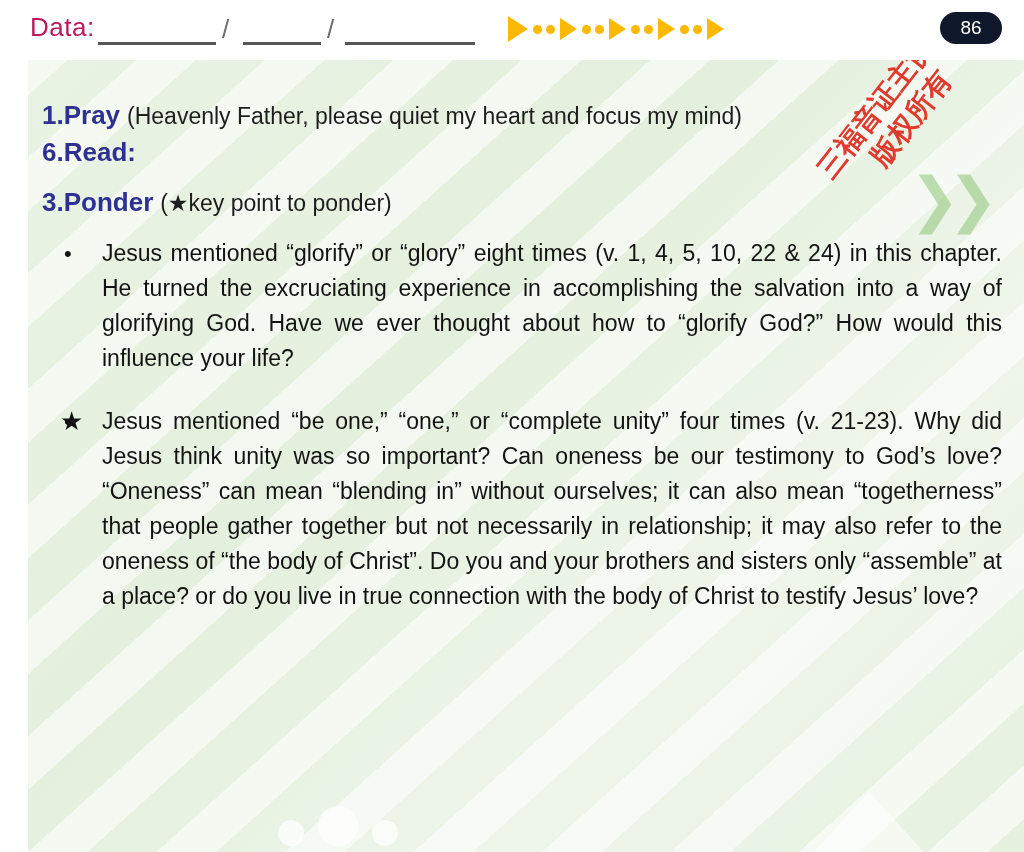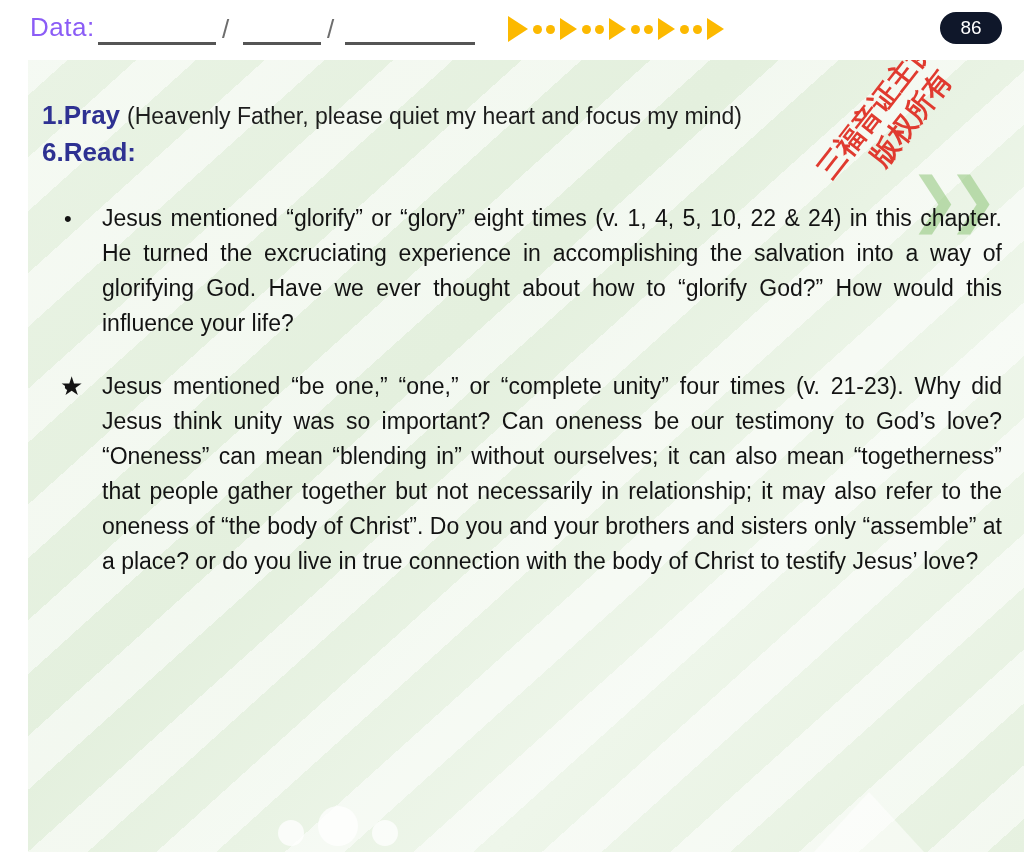--- a/index.html
+++ b/index.html
@@ -20,21 +20,21 @@
     position: absolute;
     top: 0; left: 0;
     width: 1024px;
     height: 60px;
   }
   .date-label {
     position: absolute;
     left: 30px;
     top: 12px;
     font-size: 26px;
-    color: #8b5cf6;
+    color: #be185d;
     letter-spacing: 0.5px;
   }
   .date-rule {
     position: absolute;
     border-bottom: 3px solid #555;
     height: 0;
   }
   .rule1 { left: 98px; top: 42px; width: 118px; }
   .rule2 { left: 243px; top: 42px; width: 78px; }
   .rule3 { left: 345px; top: 42px; width: 130px; }
@@ -306,20 +306,24 @@
 
     <div class="step-line line-pray">
       <span class="step-num">1.Pray</span>
       <span class="step-rest">(Heavenly Father,  please quiet my heart and focus my mind)</span>
     </div>
 
     <div class="step-line line-read">
       <span class="step-num">6.Read:</span>
     </div>
 
+    <div class="step-line line-ponder">
+      <span class="step-num">3.Ponder</span>
+      <span class="step-rest">(★key point to ponder)</span>
+    </div>
 
     <ul class="points">
       <li>
         <span class="marker">•</span>
         <span>Jesus mentioned “glorify” or “glory” eight times (v. 1, 4, 5, 10, 22 &amp; 24) in this chapter. He turned the excruciating experience in accomplishing the salvation into a way of glorifying God. Have we ever thought about how to “glorify God?” How would this influence your life?</span>
       </li>
       <li class="star">
         <span class="marker">★</span>
       </li>
       <li>

